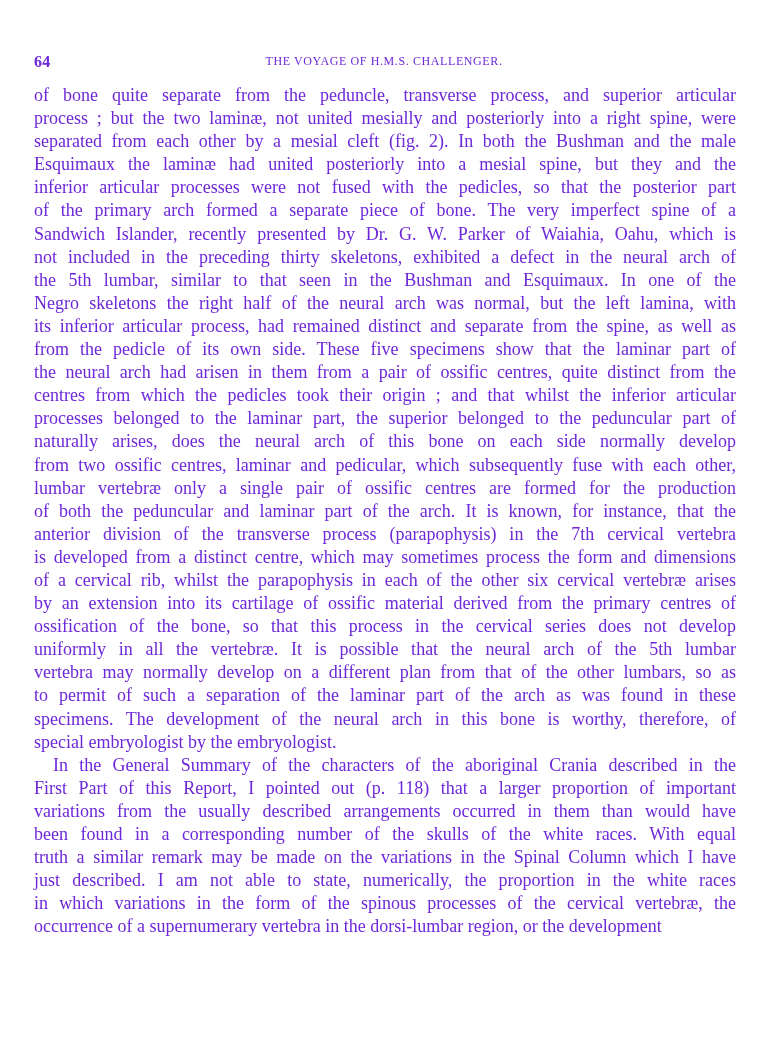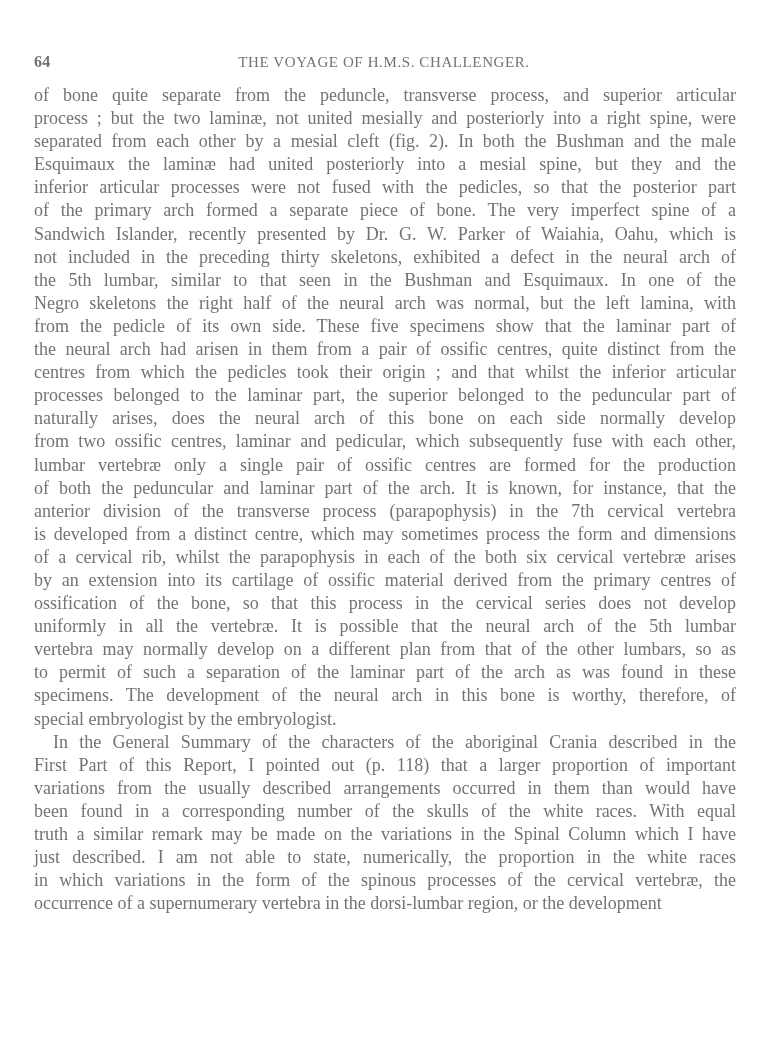--- a/index.html
+++ b/index.html
@@ -1,32 +1,32 @@
 <!DOCTYPE html>
 <html><head>
 <meta charset="utf-8">
 <style>
   html, body { margin: 0; padding: 0; background: #ffffff; }
   body { width: 776px; height: 1050px; position: relative; overflow: hidden; }
   .page {
     position: absolute; left: 0; top: 0; width: 776px; height: 1050px;
     font-family: "DejaVu Serif", "Liberation Serif", serif;
-    color: #737373;
+    color: #6d28d9;
   }
   .header {
     position: absolute; left: 34px; top: 53px; width: 700px; height: 24px;
     font-family: "Liberation Serif", serif;
   }
   .page-number {
     position: absolute; left: 0; top: 0;
     font-size: 16px; font-weight: bold; letter-spacing: 0.2px;
   }
   .running-title {
     position: absolute; left: 0; right: 0; top: 1px; text-align: center;
-    font-size: 15px; letter-spacing: 0.6px;
+    font-size: 12px; letter-spacing: 0.6px;
   }
   .body {
     position: absolute; left: 34px; top: 84px; width: 702px;
     font-family: "Liberation Serif", serif;
   }
   .line {
     display: block; height: 23.1px; line-height: 23.1px;
     font-size: 18px; white-space: nowrap;
     text-align: justify; text-align-last: justify;
   }
@@ -47,31 +47,32 @@
         <span class="line">of bone quite separate from the peduncle, transverse process, and superior articular</span>
         <span class="line">process ; but the two laminæ, not united mesially and posteriorly into a right spine, were</span>
         <span class="line">separated from each other by a mesial cleft (fig. 2).   In both the Bushman and the male</span>
         <span class="line">Esquimaux the laminæ had united posteriorly into a mesial spine, but they and the</span>
         <span class="line">inferior articular processes were not fused with the pedicles, so that the posterior part</span>
         <span class="line">of the primary arch formed a separate piece of bone.   The very imperfect spine of a</span>
         <span class="line">Sandwich Islander, recently presented by Dr. G. W. Parker of Waiahia, Oahu, which is</span>
         <span class="line">not included in the preceding thirty skeletons, exhibited a defect in the neural arch of</span>
         <span class="line">the 5th lumbar, similar to that seen in the Bushman and Esquimaux.   In one of the</span>
         <span class="line">Negro skeletons the right half of the neural arch was normal, but the left lamina, with</span>
+        <span class="line">its inferior articular process, had remained distinct and separate from the spine, as well as</span>
         <span class="line">from the pedicle of its own side.   These five specimens show that the laminar part of</span>
         <span class="line">the neural arch had arisen in them from a pair of ossific centres, quite distinct from the</span>
         <span class="line">centres from which the pedicles took their origin ; and that whilst the inferior articular</span>
         <span class="line">processes belonged to the laminar part, the superior belonged to the peduncular part of</span>
         <span class="line">naturally arises, does the neural arch of this bone on each side normally develop</span>
         <span class="line">from two ossific centres, laminar and pedicular, which subsequently fuse with each other,</span>
         <span class="line">lumbar vertebræ only a single pair of ossific centres are formed for the production</span>
         <span class="line">of both the peduncular and laminar part of the arch.   It is known, for instance, that the</span>
         <span class="line">anterior division of the transverse process (parapophysis) in the 7th cervical vertebra</span>
         <span class="line">is developed from a distinct centre, which may sometimes process the form and dimensions</span>
-        <span class="line">of a cervical rib, whilst the parapophysis in each of the both six cervical vertebræ arises</span>
+        <span class="line">of a cervical rib, whilst the parapophysis in each of the other six cervical vertebræ arises</span>
         <span class="line">by an extension into its cartilage of ossific material derived from the primary centres of</span>
         <span class="line">ossification of the bone, so that this process in the cervical series does not develop</span>
         <span class="line">uniformly in all the vertebræ.   It is possible that the neural arch of the 5th lumbar</span>
         <span class="line">vertebra may normally develop on a different plan from that of the other lumbars, so as</span>
         <span class="line">to permit of such a separation of the laminar part of the arch as was found in these</span>
         <span class="line">specimens.   The development of the neural arch in this bone is worthy, therefore, of</span>
         <span class="line last">special embryologist by the embryologist.</span>
       </div>
     <div class="paragraph">
         <span class="line indent">In the General Summary of the characters of the aboriginal Crania described in the</span>

